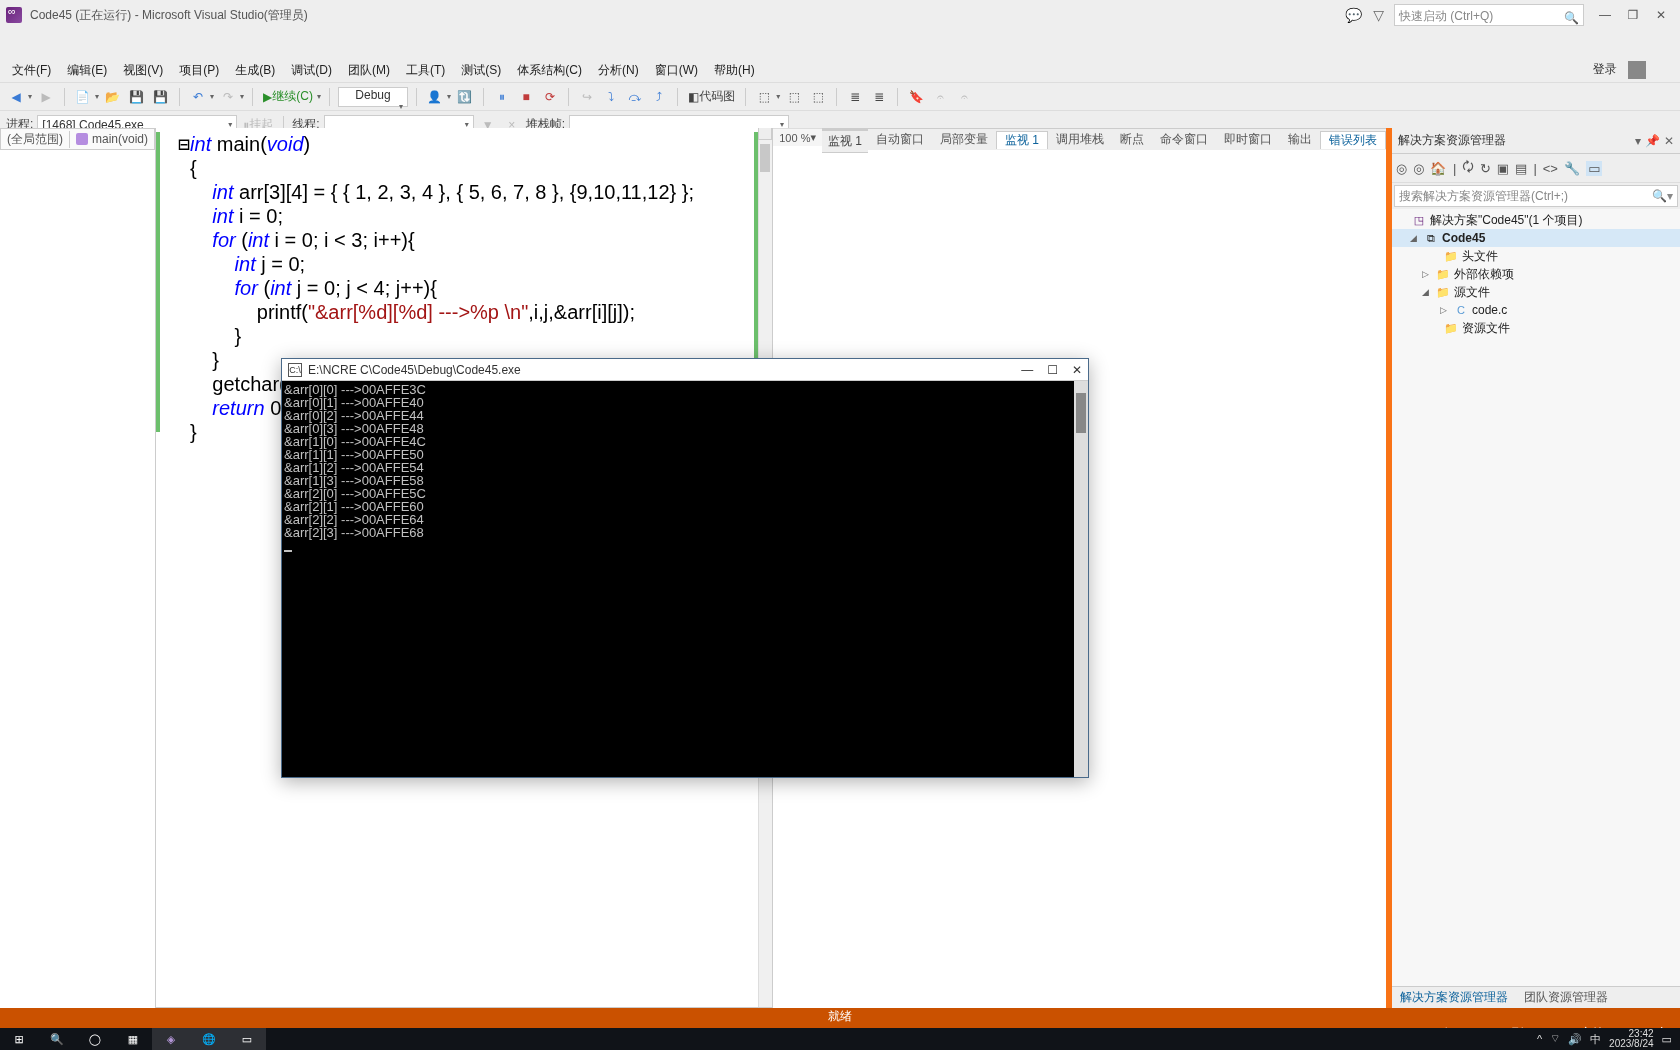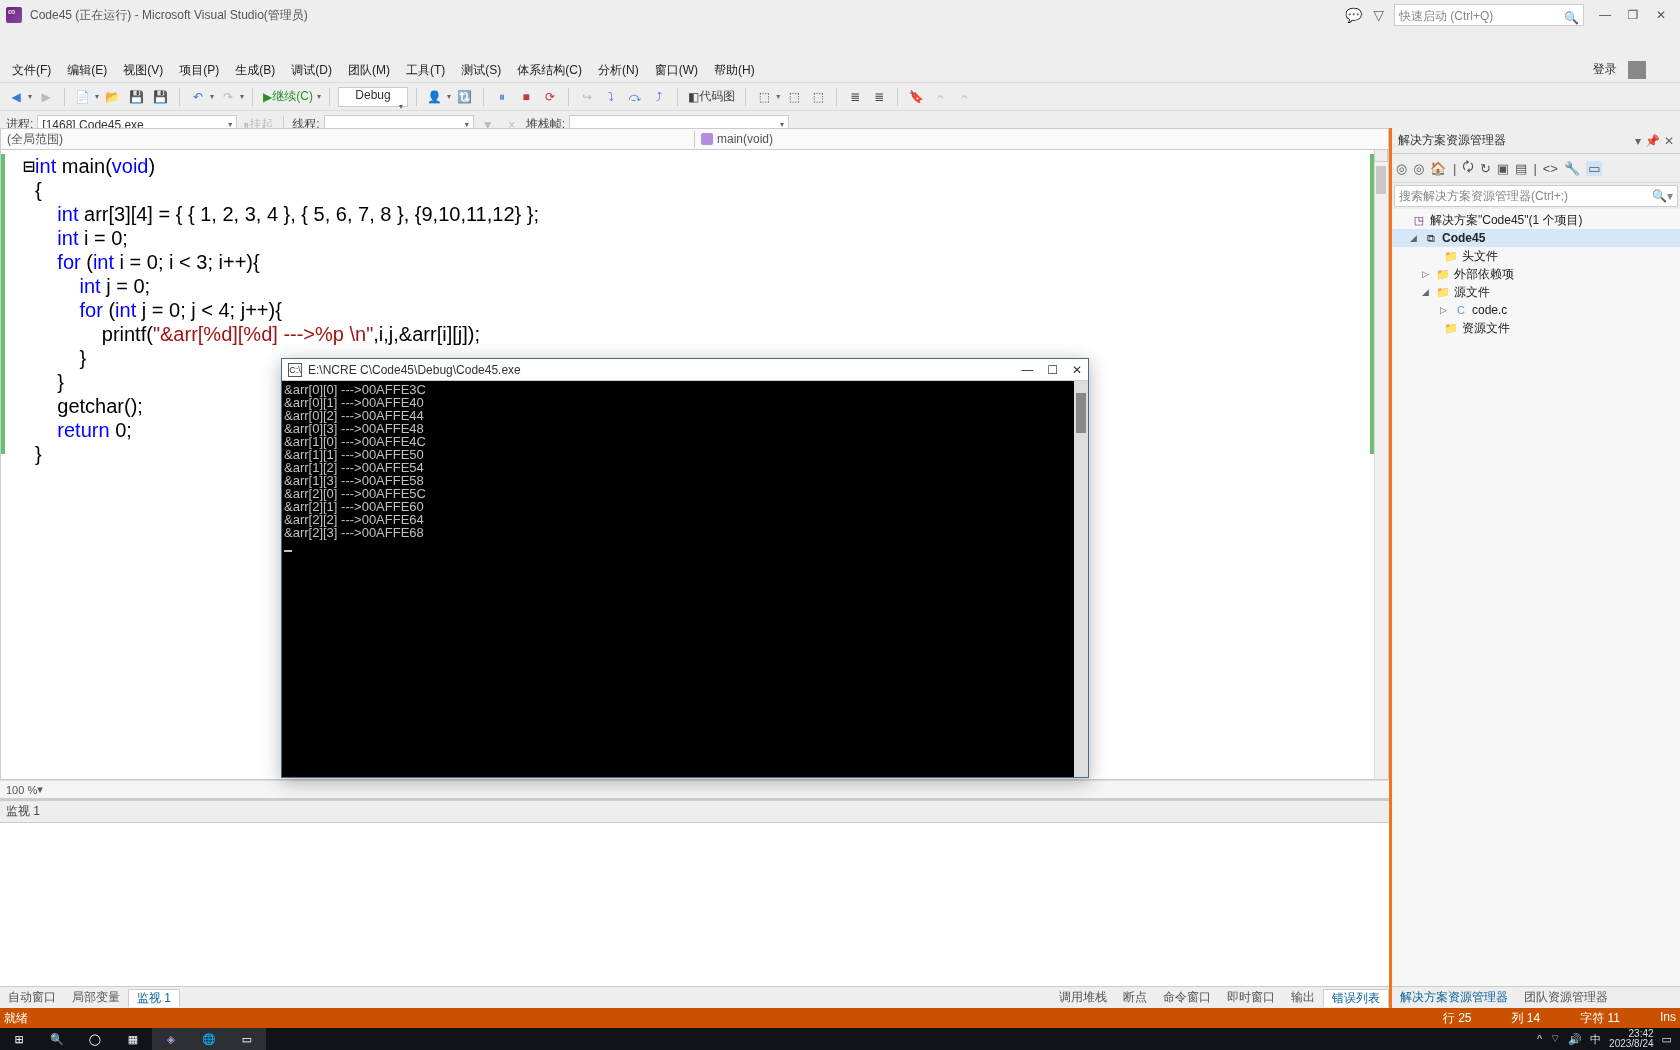--- a/index.html
+++ b/index.html
@@ -39,27 +39,27 @@
 .tab .close{font-size:11px;}
 
 
 .navbar{ height:22px; background:#fafafa; border:1px solid #ccc; display:flex; align-items:center; color:#555;}
 .navbar .left{ flex:1; border-right:1px solid #ccc; padding:0 6px;}
 .navbar .right{ flex:1; padding:0 6px; display:flex; align-items:center; gap:4px;}
 .navbar .method-icon{width:12px;height:12px;background:#b58de0;display:inline-block;border-radius:2px;}
 
 
 .main-area{ position:absolute; top:128px; left:0; right:0; bottom:42px; display:flex; }
-.left-pane{ flex:1; display:flex; flex-direction:column; background:#fff; border-right:3px solid #f97316;}
+.left-pane{ flex:1; display:flex; background:#fff; border-right:6px solid #f97316;}
 .right-pane{ width:288px; background:#eee; display:flex; flex-direction:column;}
 
 
 .editor-wrap{ flex:1; position:relative; background:#fff; border:1px solid #ccc; border-top:none; overflow:hidden;}
 .code{ font-family: Consolas, monospace; font-size:20px; line-height:24px; padding:4px 0 4px 10px; white-space:pre; color:#000;}
-.code .kw{ color:#0000ff;}
+.code .kw{ color:#0000ff;font-style:italic;}
 .code .str{ color:#a31515;}
 .zoom-bar{ height:18px; background:#f5f5f5; border-top:1px solid #ddd; display:flex; align-items:center; padding:0 6px; color:#555; font-size:11px;}
 .green-marker{position:absolute;left:0;top:4px;width:4px;height:300px;background:#6cbf6c;}
 .green-marker-r{position:absolute;right:14px;top:4px;width:4px;height:300px;background:#6cbf6c;}
 .scroll-v{position:absolute;right:0;top:0;bottom:0;width:14px;background:#f0f0f0;border-left:1px solid #ddd;}
 .scroll-thumb{position:absolute;right:2px;top:16px;width:10px;height:28px;background:#c8c8c8;}
 .splitter-icon{position:absolute;right:0;top:-2px;width:14px;height:14px;background:#eee;border:1px solid #ccc;}
 
 
 .watch-panel{ height:188px; border-top:3px solid #ccc; display:flex; flex-direction:column; background:#fff;}
@@ -87,21 +87,21 @@
 .tree-row .exp{ width:10px; font-size:9px; color:#666;}
 .tree-row .ico{ width:14px; height:14px; display:inline-flex; align-items:center; justify-content:center; font-size:11px;}
 .ico-sln{color:#68217a;}
 .ico-folder{color:#d9a23a;}
 .ico-file{color:#5a9bd5;}
 .right-bottom-tabs{ height:22px; background:#eee; border-top:1px solid #ccc; display:flex; align-items:center; color:#555; font-size:12px;}
 .right-bottom-tabs .t{ padding:0 8px;}
 .right-bottom-tabs .t.active{ color:#0e639c;}
 
 
-.statusbar{ position:absolute; left:0; right:0; bottom:22px; height:20px; background:#ca5100; color:#fff; display:flex; align-items:center; padding:0 4px; font-size:12px;}
+.statusbar{ position:absolute; left:0; right:0; bottom:22px; height:20px; background:#ca5100; color:#fff; display:flex; align-items:center; padding:0 4px; font-size:12px;flex-direction:column;}
 .statusbar .sp{ margin-left:auto; display:flex; gap:40px;}
 
 
 .taskbar{ position:absolute; left:0; right:0; bottom:0; height:22px; background:#101318; display:flex; align-items:center; color:#ddd; font-size:11px;}
 .taskbar .tbtn{ width:38px; height:22px; display:flex; align-items:center; justify-content:center; color:#fff;}
 .taskbar .tbtn.active{ background:rgba(255,255,255,.12);}
 .taskbar .tray{ margin-left:auto; display:flex; align-items:center; gap:8px; padding-right:8px;}
 .taskbar .clock{ text-align:right; line-height:10px; font-size:10px;}
 
 

